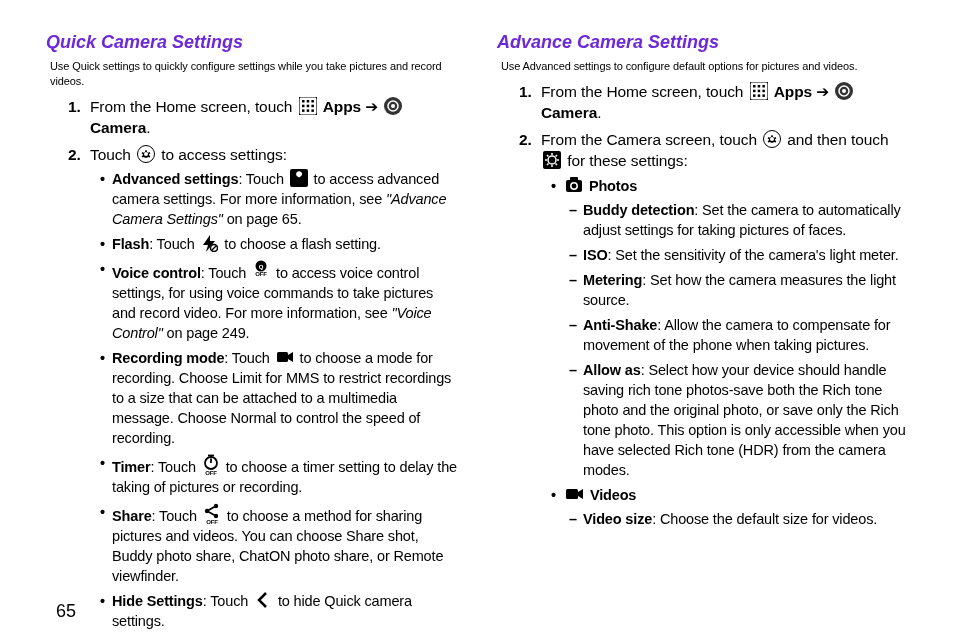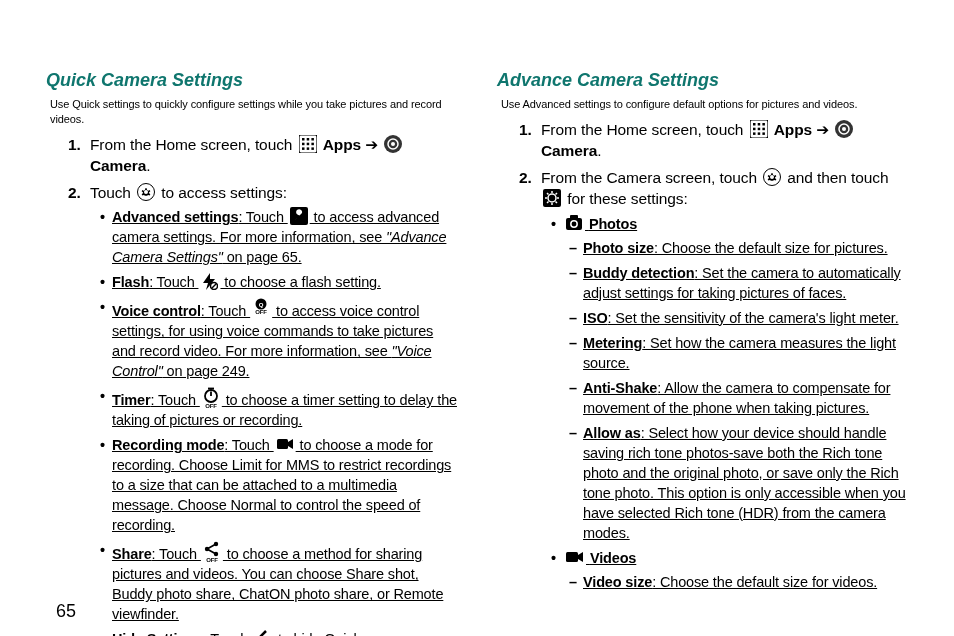--- a/index.html
+++ b/index.html
@@ -14,26 +14,25 @@
   }
   .columns {
     display: flex;
     gap: 40px;
   }
   .col {
     flex: 1;
     min-width: 0;
   }
   .section-head {
-    color: #0f766e;
+    color: #6d28d9;
     font-style: italic;
     font-weight: bold;
     font-size: 18px;
     margin-bottom: 6px;
-    margin-top: 38px;
   }
   .intro {
     font-size: 11px;
     line-height: 1.35;
     margin: 0 0 8px 4px;
     font-family: "Helvetica Neue", Arial, sans-serif;
     font-stretch: condensed;
     letter-spacing: -0.1px;
   }
   .numlist {
@@ -61,21 +60,20 @@
     margin-top: 4px;
   }
   .sublist > li {
     position: relative;
     padding-left: 12px;
     font-size: 14.5px;
     line-height: 1.38;
     margin-bottom: 5px;
     font-stretch: condensed;
     letter-spacing: -0.15px;
-    text-decoration: underline;
   }
   .sublist > li::before {
     content: "•";
     position: absolute;
     left: 0;
     top: 0;
     font-weight: bold;
   }
   .dashlist {
     list-style: none;
@@ -237,28 +235,28 @@
             <b>Flash</b><span>: Touch </span><span class="icon"><svg width="18" height="18">
                   <use href="#i-flash"></use>
                 </svg></span><span> to choose a flash setting.</span>
           </li>
           <li>
             <b>Voice control</b><span>: Touch </span><span class="icon"><svg width="18" height="22">
                   <use href="#i-voice"></use>
                 </svg></span><span> to access voice control settings, for using voice commands to take pictures and record video. For more information, see </span><span class="ital">"Voice Control"</span><span> on page 249.</span>
           </li>
           <li>
+            <b>Recording mode</b><span>: Touch </span><span class="icon"><svg width="18" height="18">
+                  <use href="#i-rec"></use>
+                </svg></span><span> to choose a mode for recording. Choose Limit for MMS to restrict recordings to a size that can be attached to a multimedia message. Choose Normal to control the speed of recording.</span>
+          </li>
+          <li>
             <b>Timer</b><span>: Touch </span><span class="icon"><svg width="18" height="22">
                   <use href="#i-timer"></use>
                 </svg></span><span> to choose a timer setting to delay the taking of pictures or recording.</span>
-          </li>
-          <li>
-            <b>Recording mode</b><span>: Touch </span><span class="icon"><svg width="18" height="18">
-                  <use href="#i-rec"></use>
-                </svg></span><span> to choose a mode for recording. Choose Limit for MMS to restrict recordings to a size that can be attached to a multimedia message. Choose Normal to control the speed of recording.</span>
           </li>
           <li>
             <b>Share</b><span>: Touch </span><span class="icon"><svg width="18" height="22">
                   <use href="#i-share"></use>
                 </svg></span><span> to choose a method for sharing pictures and videos. You can choose Share shot, Buddy photo share, ChatON photo share, or Remote viewfinder.</span>
           </li>
           <li>
             <b>Hide Settings</b><span>: Touch </span><span class="icon"><svg width="18" height="18">
                   <use href="#i-chevron"></use>
                 </svg></span><span> to hide Quick camera settings.</span>
@@ -290,21 +288,20 @@
         <span class="icon"><svg width="18" height="18">
               <use href="#i-gearfilled"></use>
             </svg></span><span> for these settings:</span>
         <ul class="sublist">
           <li>
             <span class="icon"><svg width="18" height="18">
                   <use href="#i-photo"></use>
                 </svg></span>
             <b>Photos</b>
             <ul class="dashlist">
-              <li><b>Photo size</b><span>: Choose the default size for pictures.</span></li>
               <li><b>Buddy detection</b><span>: Set the camera to automatically adjust settings for taking pictures of faces.</span></li>
               <li><b>ISO</b><span>: Set the sensitivity of the camera's light meter.</span></li>
               <li><b>Metering</b><span>: Set how the camera measures the light source.</span></li>
               <li><b>Anti-Shake</b><span>: Allow the camera to compensate for movement of the phone when taking pictures.</span></li>
               <li><b>Allow as</b><span>: Select how your device should handle saving rich tone photos-save both the Rich tone photo and the original photo, or save only the Rich tone photo. This option is only accessible when you have selected Rich tone (HDR) from the camera modes.</span></li>
             </ul>
           </li>
           <li>
             <span class="icon"><svg width="19" height="18">
                   <use href="#i-video"></use>

